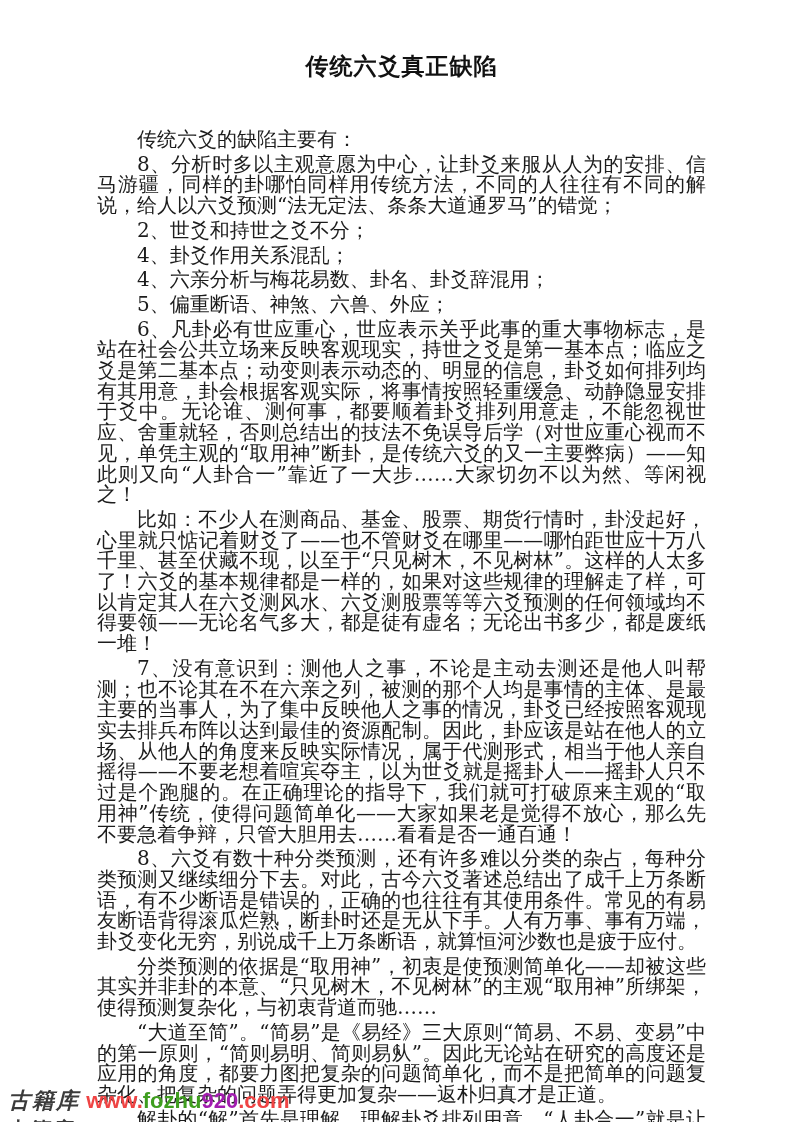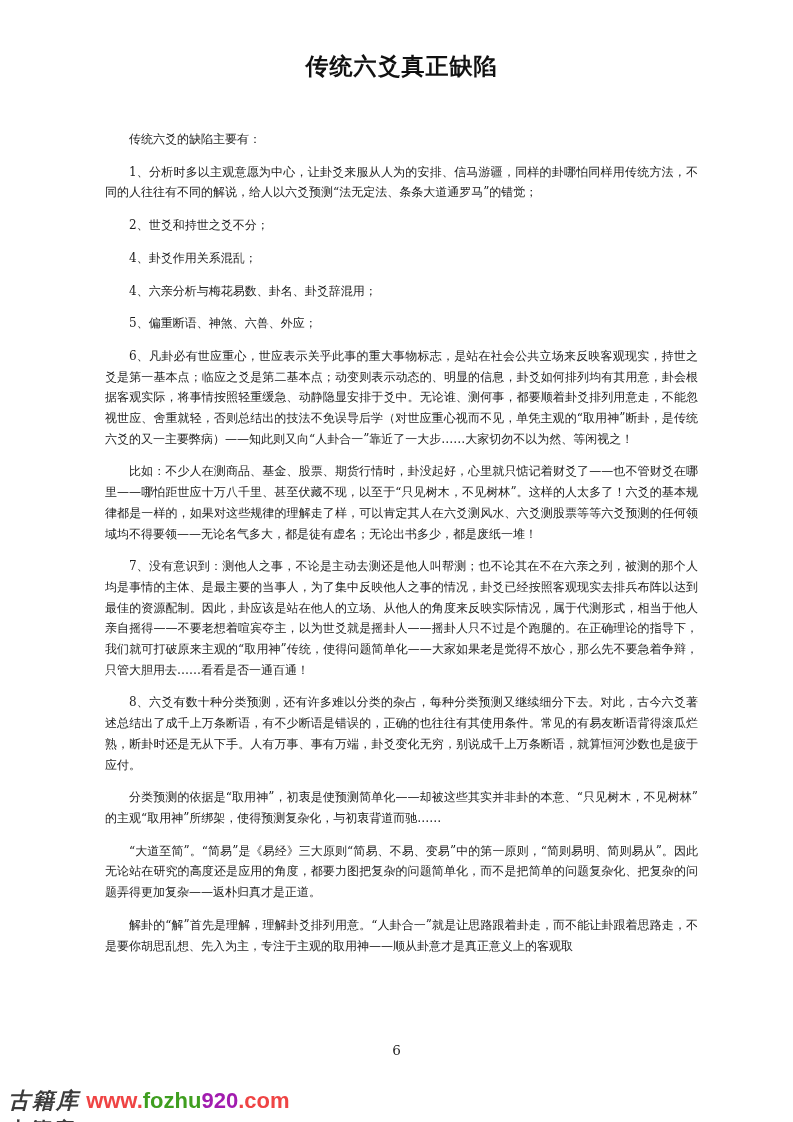--- a/index.html
+++ b/index.html
@@ -21,22 +21,22 @@
     text-align:center;
     font-size:23px;
     font-weight:bold;
     letter-spacing:1px;
     color:#111;
   }
   .body-text{
     margin-top:47px;
   }
   .body-text p{
-    margin:12px;
-    font-size:12px;
+    margin:4px;
+    font-size:20px;
     line-height:20.7px;
     text-align:justify;
     text-indent:2em;
     word-break:break-all;
   }
   .page-number{
     position:absolute;
     top:1042px;left:0;width:793px;
     text-align:center;
     font-size:13.5px;
@@ -68,21 +68,21 @@
   }
 </style>
 </head>
 <body>
 
 <div class="page">
   <div class="content">
     <h1 class="doc-title">传统六爻真正缺陷</h1>
     <div class="body-text">
       <p>传统六爻的缺陷主要有：</p>
-      <p>1、分析时多以主观意愿为中心，让卦爻来服从人为的安排、信马游疆，同样的卦哪怕同样用传统方法，不同的人往往有不同的解说，给人以六爻预测“法无定法、条条大道通罗马”的错觉；</p>
+      <p>8、分析时多以主观意愿为中心，让卦爻来服从人为的安排、信马游疆，同样的卦哪怕同样用传统方法，不同的人往往有不同的解说，给人以六爻预测“法无定法、条条大道通罗马”的错觉；</p>
       <p>2、世爻和持世之爻不分；</p>
       <p>4、卦爻作用关系混乱；</p>
       <p>4、六亲分析与梅花易数、卦名、卦爻辞混用；</p>
       <p>5、偏重断语、神煞、六兽、外应；</p>
       <p>6、凡卦必有世应重心，世应表示关乎此事的重大事物标志，是站在社会公共立场来反映客观现实，持世之爻是第一基本点；临应之爻是第二基本点；动变则表示动态的、明显的信息，卦爻如何排列均有其用意，卦会根据客观实际，将事情按照轻重缓急、动静隐显安排于爻中。无论谁、测何事，都要顺着卦爻排列用意走，不能忽视世应、舍重就轻，否则总结出的技法不免误导后学（对世应重心视而不见，单凭主观的“取用神”断卦，是传统六爻的又一主要弊病）——知此则又向“人卦合一”靠近了一大步……大家切勿不以为然、等闲视之！</p>
       <p>比如：不少人在测商品、基金、股票、期货行情时，卦没起好，心里就只惦记着财爻了——也不管财爻在哪里——哪怕距世应十万八千里、甚至伏藏不现，以至于“只见树木，不见树林”。这样的人太多了！六爻的基本规律都是一样的，如果对这些规律的理解走了样，可以肯定其人在六爻测风水、六爻测股票等等六爻预测的任何领域均不得要领——无论名气多大，都是徒有虚名；无论出书多少，都是废纸一堆！</p>
       <p>7、没有意识到：测他人之事，不论是主动去测还是他人叫帮测；也不论其在不在六亲之列，被测的那个人均是事情的主体、是最主要的当事人，为了集中反映他人之事的情况，卦爻已经按照客观现实去排兵布阵以达到最佳的资源配制。因此，卦应该是站在他人的立场、从他人的角度来反映实际情况，属于代测形式，相当于他人亲自摇得——不要老想着喧宾夺主，以为世爻就是摇卦人——摇卦人只不过是个跑腿的。在正确理论的指导下，我们就可打破原来主观的“取用神”传统，使得问题简单化——大家如果老是觉得不放心，那么先不要急着争辩，只管大胆用去……看看是否一通百通！</p>
       <p>8、六爻有数十种分类预测，还有许多难以分类的杂占，每种分类预测又继续细分下去。对此，古今六爻著述总结出了成千上万条断语，有不少断语是错误的，正确的也往往有其使用条件。常见的有易友断语背得滚瓜烂熟，断卦时还是无从下手。人有万事、事有万端，卦爻变化无穷，别说成千上万条断语，就算恒河沙数也是疲于应付。</p>
       <p>分类预测的依据是“取用神”，初衷是使预测简单化——却被这些其实并非卦的本意、“只见树木，不见树林”的主观“取用神”所绑架，使得预测复杂化，与初衷背道而驰……</p>
       <p>“大道至简”。“简易”是《易经》三大原则“简易、不易、变易”中的第一原则，“简则易明、简则易从”。因此无论站在研究的高度还是应用的角度，都要力图把复杂的问题简单化，而不是把简单的问题复杂化、把复杂的问题弄得更加复杂——返朴归真才是正道。</p>

